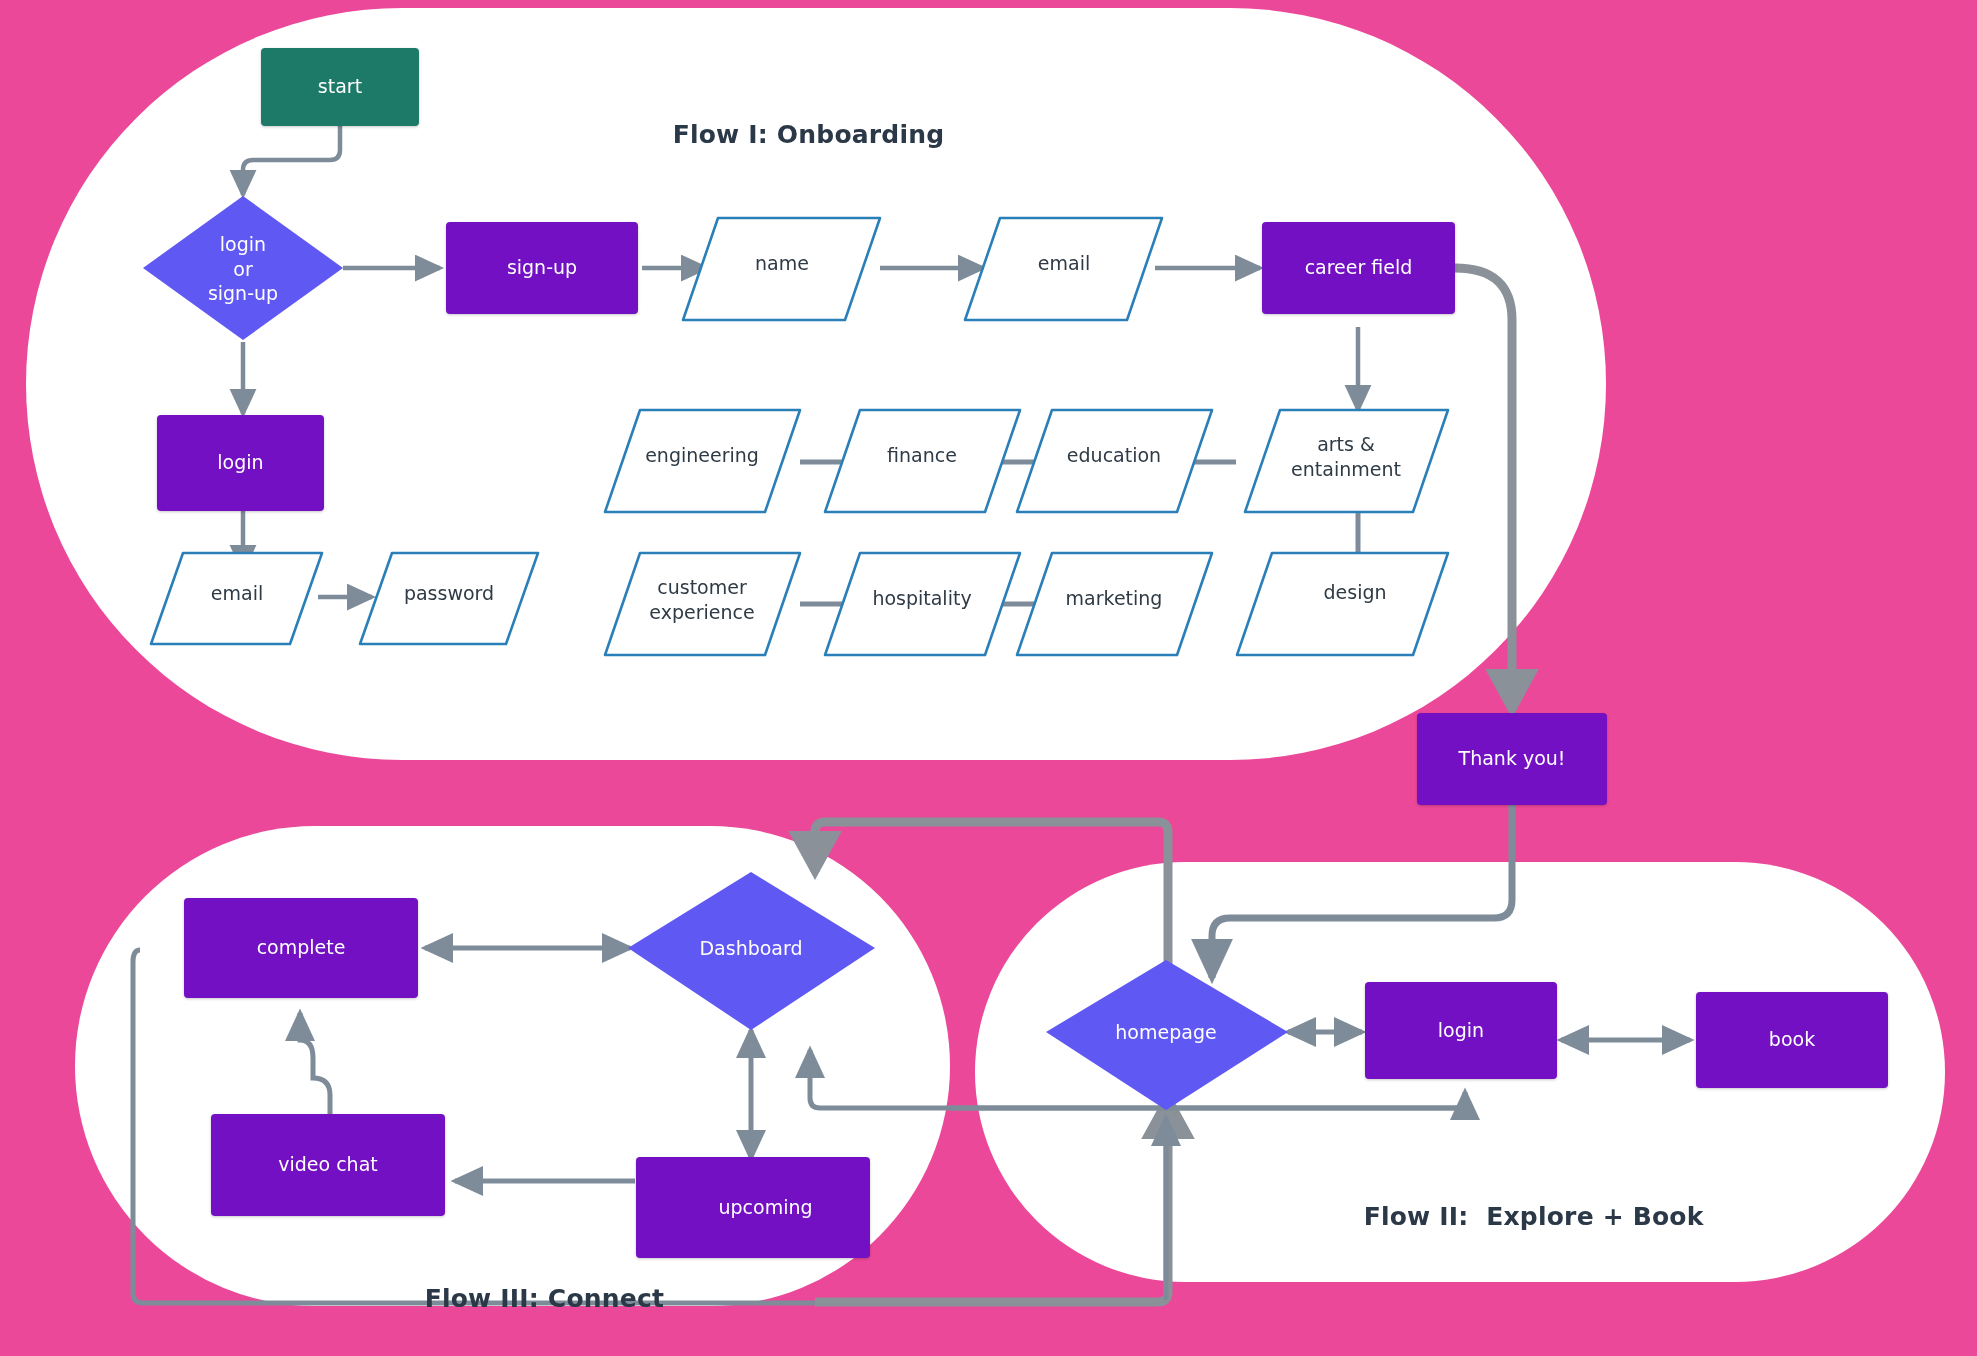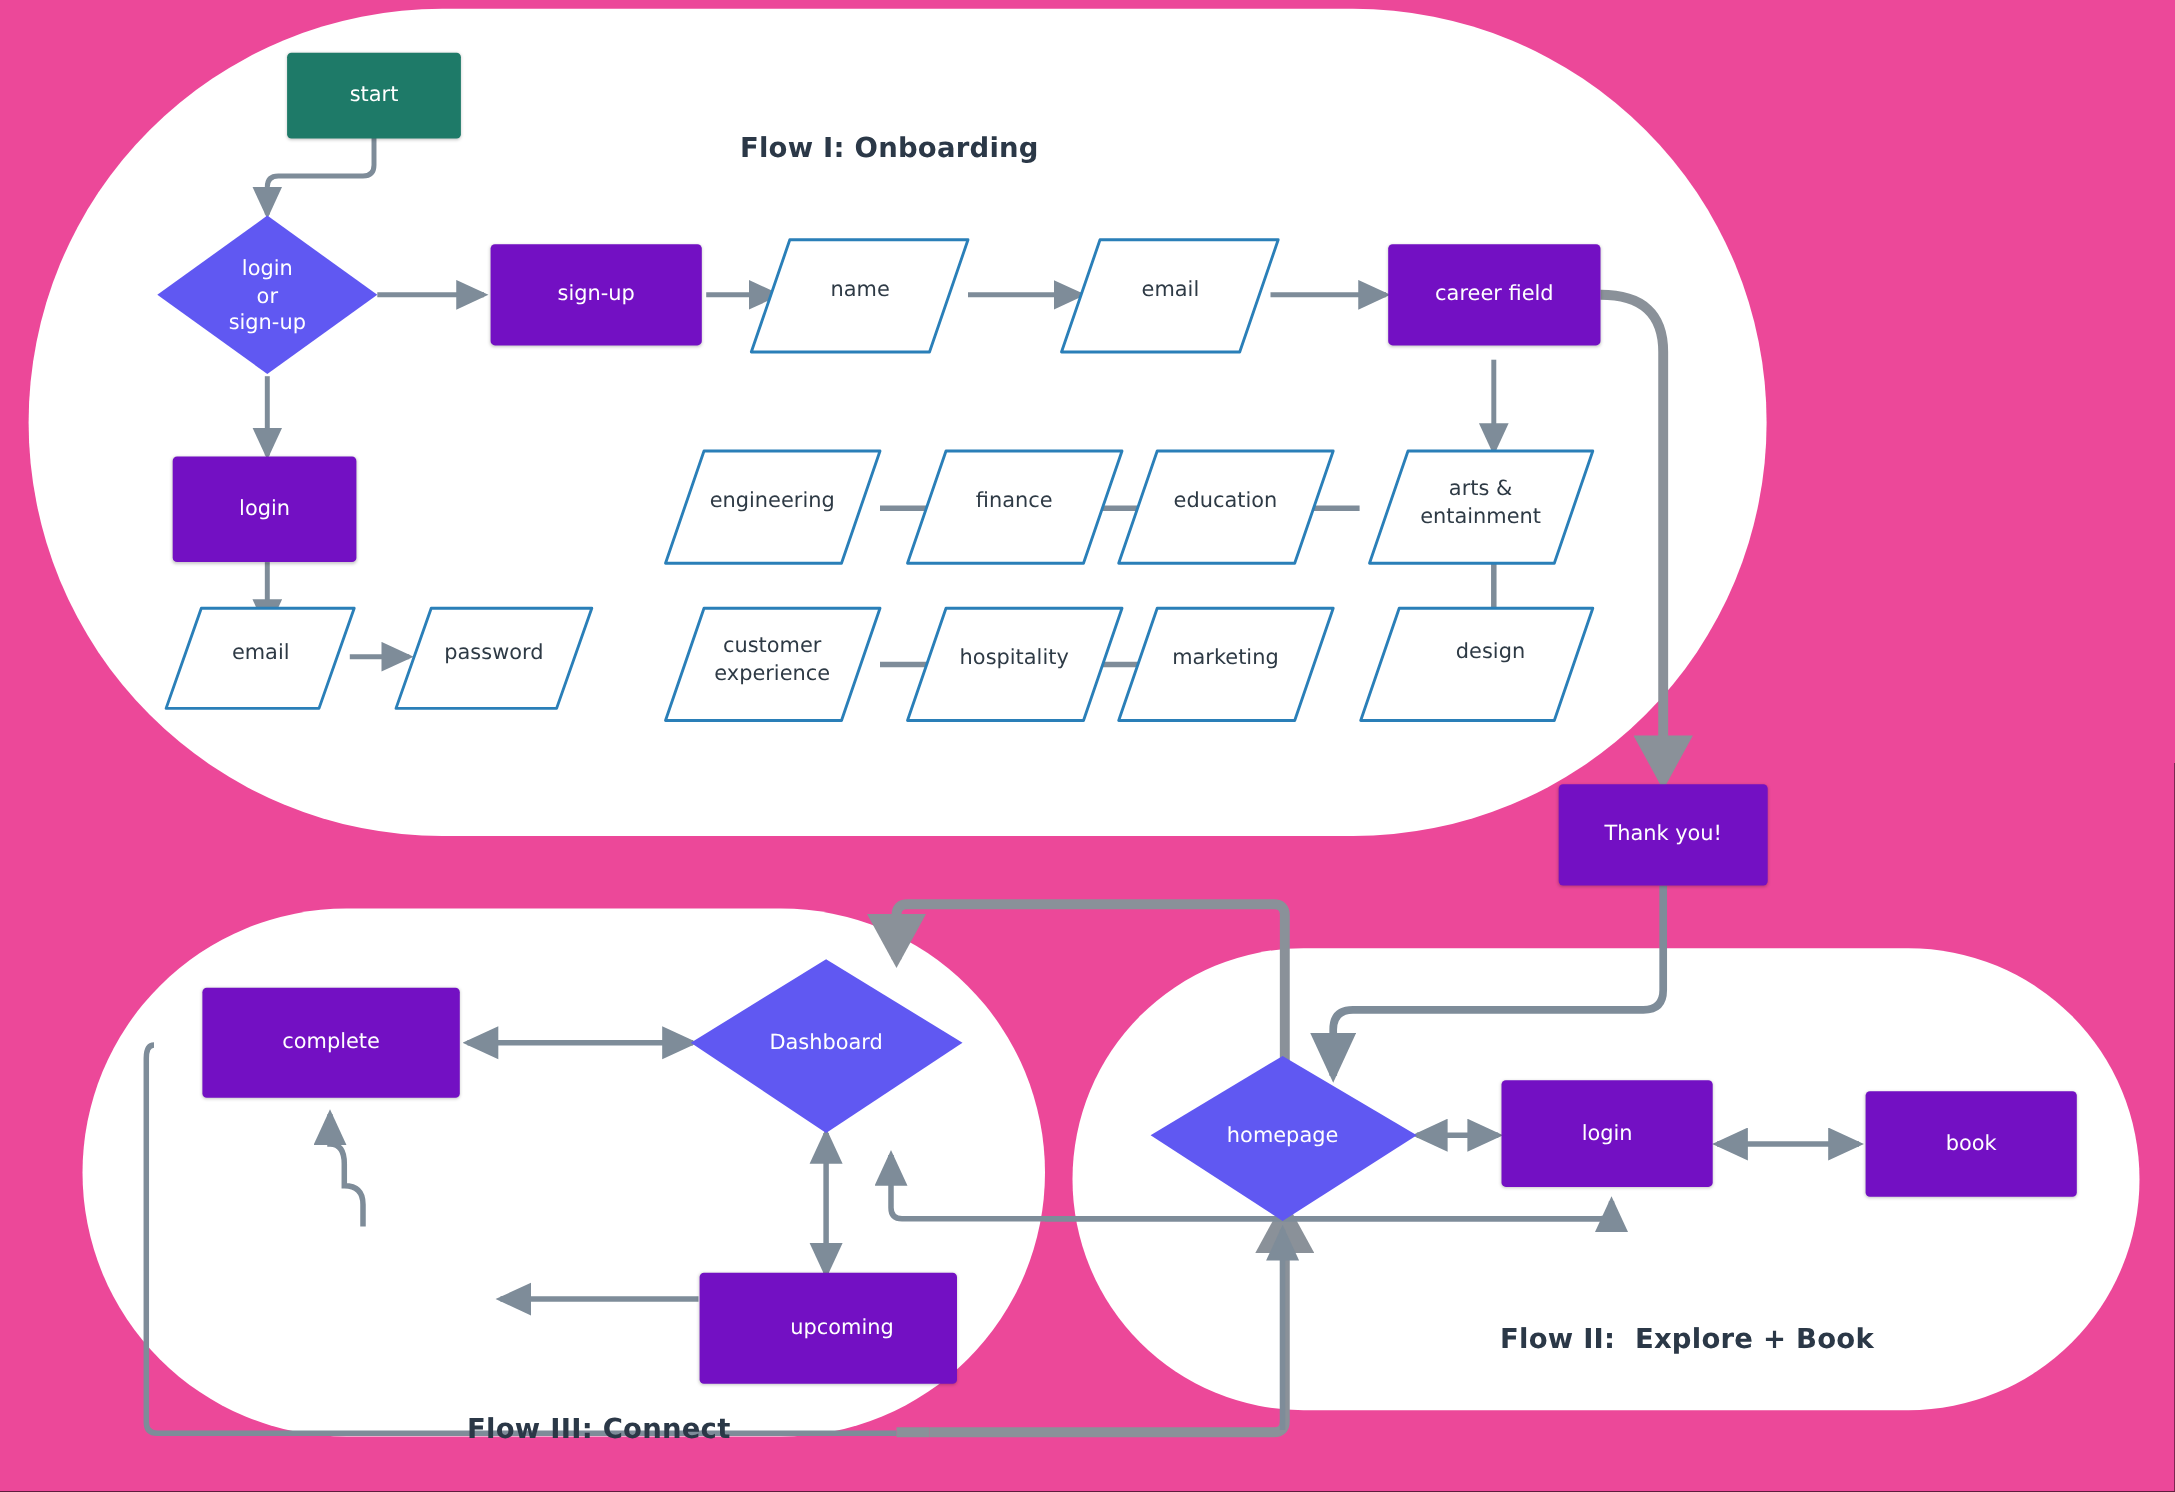--- a/index.html
+++ b/index.html
@@ -205,20 +205,23 @@
   </div>
 
   <div class="node rect-node" style="left:1417px; top:713px; width:190px; height:92px; background:#7310C3;">
     <span>Thank you!</span>
   </div>
 
   <div class="node rect-node" style="left:184px; top:898px; width:234px; height:100px; background:#7310C3;text-align:center;">
     <span>complete</span>
   </div>
 
+  <div class="node rect-node" style="left:211px; top:1114px; width:234px; height:102px; background:#7310C3;">
+    <span>video chat</span>
+  </div>
 
   <div class="node rect-node" style="left:636px; top:1157px; width:234px; height:101px; background:#7310C3;padding-left:25px;">
     <span>upcoming</span>
   </div>
 
   <div class="node rect-node" style="left:1365px; top:982px; width:192px; height:97px; background:#7310C3;">
     <span>login</span>
   </div>
 
   <div class="node rect-node" style="left:1696px; top:992px; width:192px; height:96px; background:#7310C3;">

